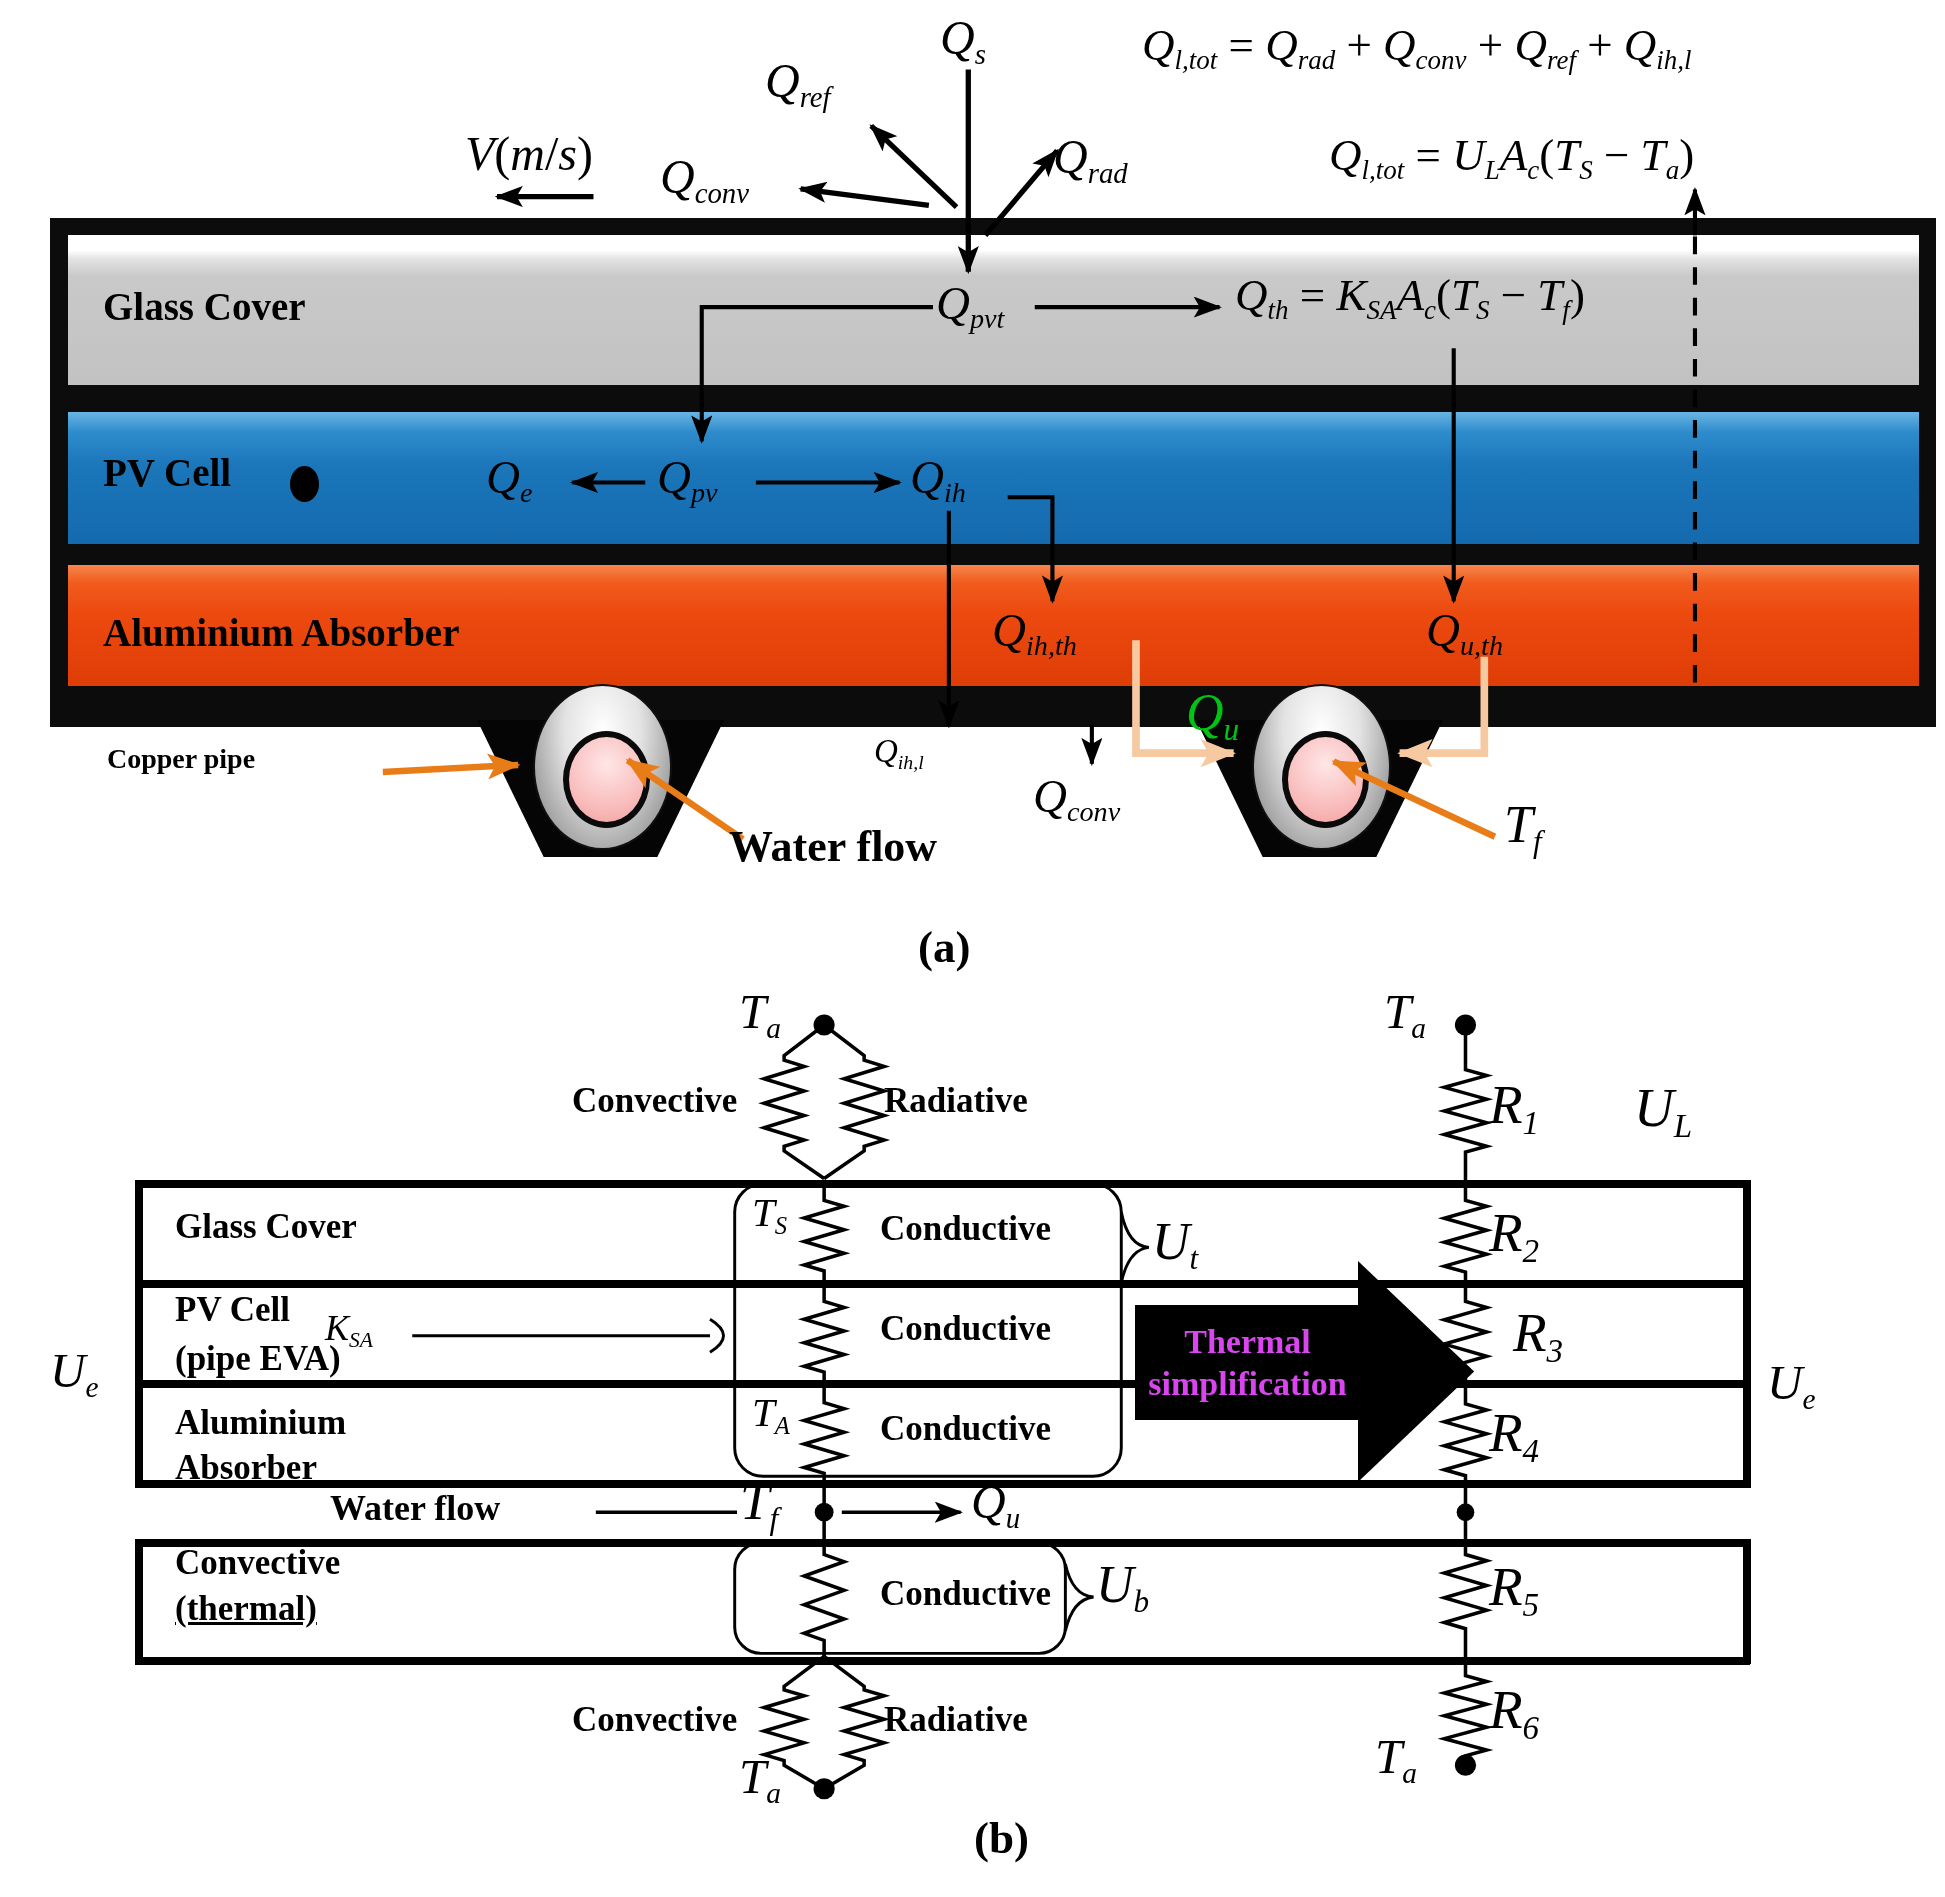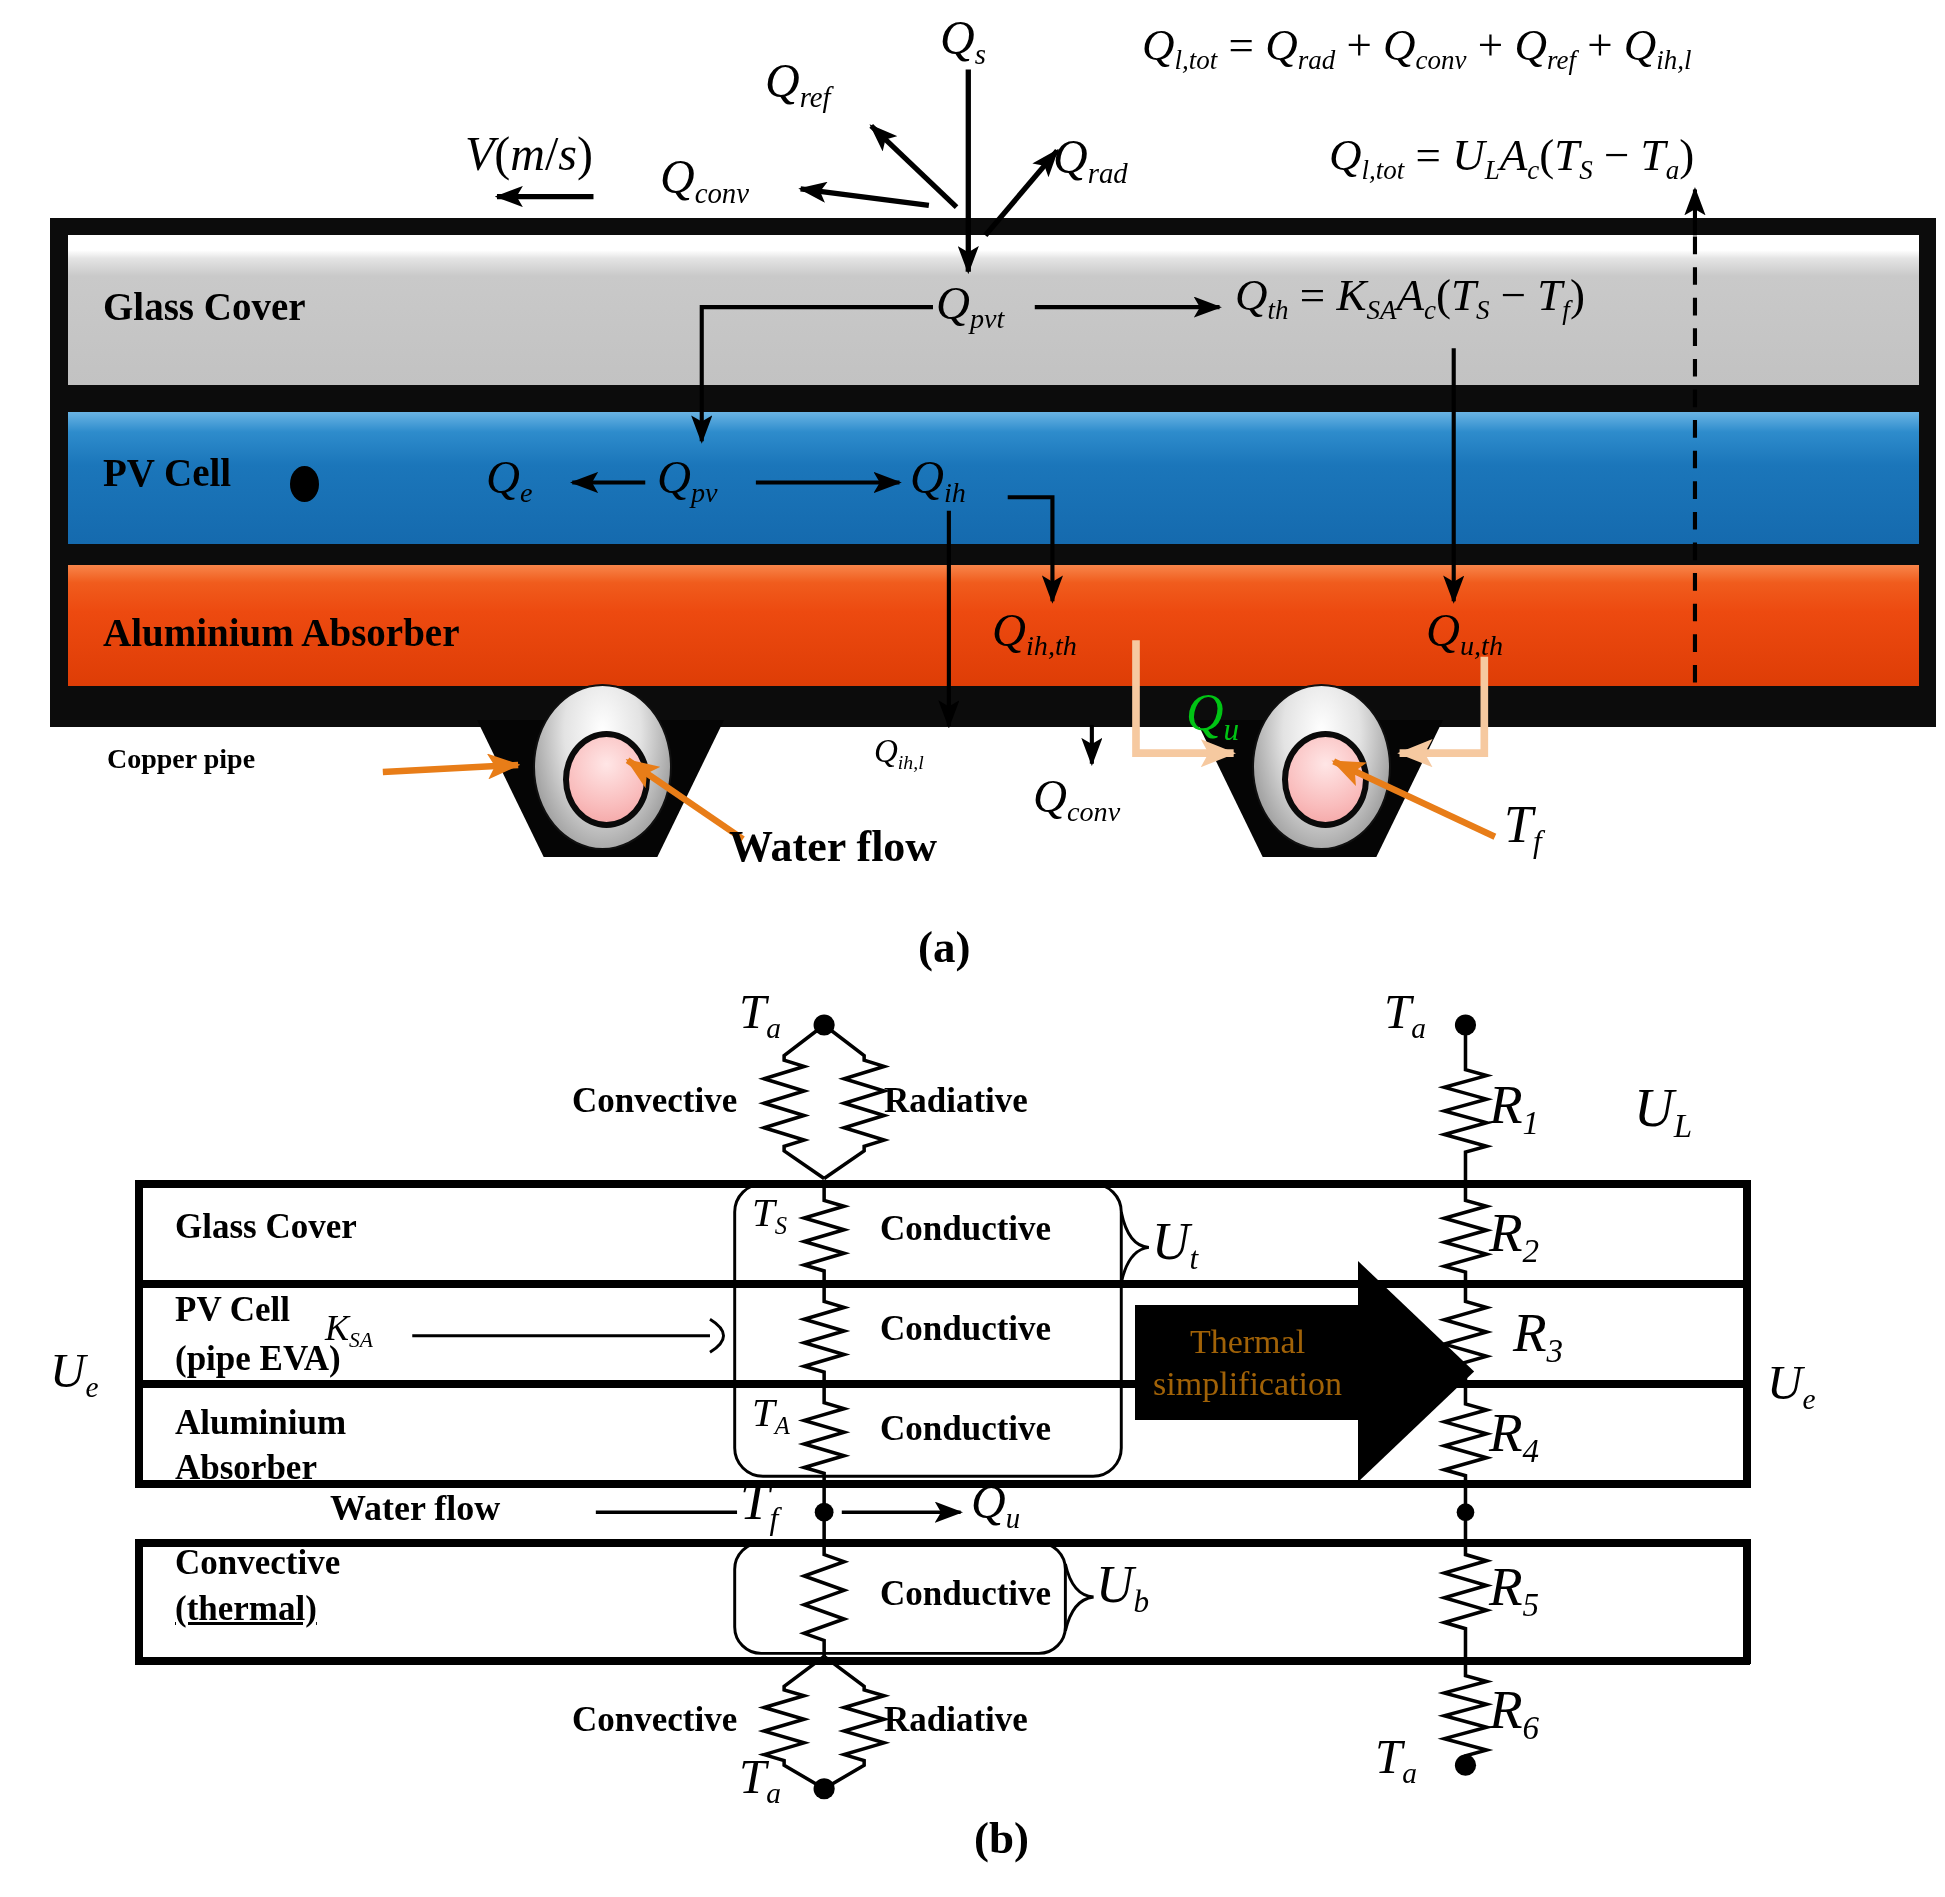--- a/index.html
+++ b/index.html
@@ -14,21 +14,21 @@
   .layer{position:absolute;left:68px;width:1851px;}
   .layer-glass{top:235px;height:150px;background:linear-gradient(180deg,#ffffff 0px,#ffffff 15.3px,#e4e4e4 23.5px,var(--c-glass) 41px,#c2c2c2 100%);}
   .layer-pv{top:412px;height:132px;background:linear-gradient(180deg,#6ab4e4 0px,#2e8ccc 20px,var(--c-pv) 53px,#156aae 100%);}
   .layer-abs{top:565px;height:121px;background:linear-gradient(180deg,#f8854a 0px,#f05c1d 17.7px,var(--c-abs) 47px,#de3d06 100%);}
   .trap{position:absolute;top:720px;width:247px;height:137px;background:#050505;clip-path:polygon(0 0,100% 0,73% 100%,27% 100%);}
   .pipe-outer{position:absolute;top:684px;width:135px;height:162px;border-radius:50%;border:2.4px solid #101010;background:radial-gradient(ellipse at 50% 28%,#ffffff 0%,#e3e3e3 40%,#8d8d8d 88%);}
   .pipe-inner{position:absolute;top:731px;width:75px;height:85px;border-radius:50%;border:6.5px solid #0a0a0a;background:radial-gradient(circle at 50% 32%,#ffe6e6 0%,#f9bcbc 62%,#f3a0a0 100%);}
   .pv-dot{position:absolute;left:290px;top:466px;width:29px;height:36px;border-radius:50%;background:#000;}
   .bline{position:absolute;background:#000;}
   .ta-body{position:absolute;left:1135px;top:1305px;width:225px;height:115px;background:#000;display:flex;flex-direction:column;align-items:center;justify-content:center;overflow:visible;z-index:4;}
-  .ta-body span{color:#a16207;font-weight:normal;font-size:34px;line-height:1.22;}
+  .ta-body span{color:#d946ef;font-weight:bold;font-size:34px;line-height:1.22;}
   .ta-tip{position:absolute;left:1358px;top:1261px;width:121px;height:221px;background:#000;clip-path:polygon(0 0,96% 50%,0 100%);z-index:4;}
   svg.overlay{position:absolute;left:0;top:0;z-index:3;pointer-events:none;}
   .z5{z-index:5;}
 </style>
 </head>
 <body style="--c-glass: #c9c9c9; --c-pv: #1b76ba; --c-abs: #ed4a10; --c-qu: #00c414; --c-or: #e87d18; --c-pe: #f6c9a0;">
 
 <div class="stage">
 
   <div class="panel-frame"></div>

